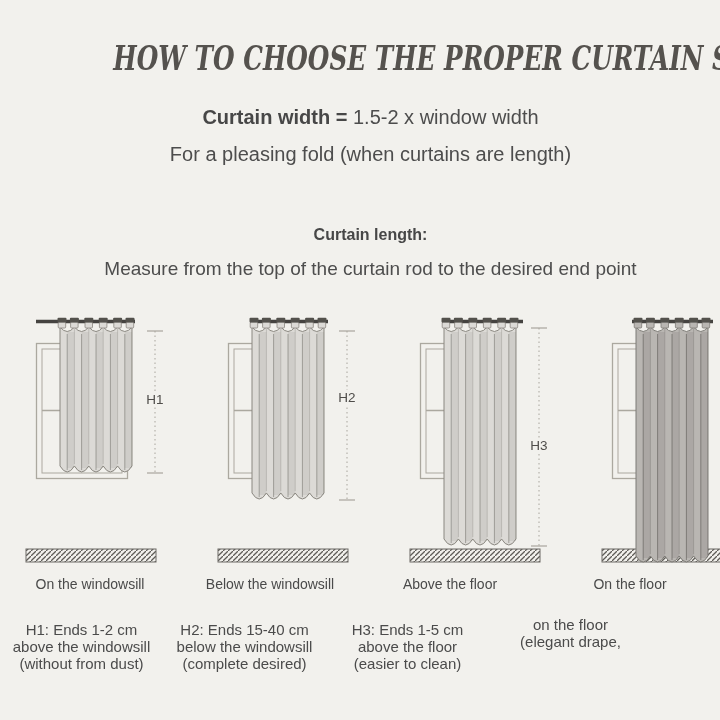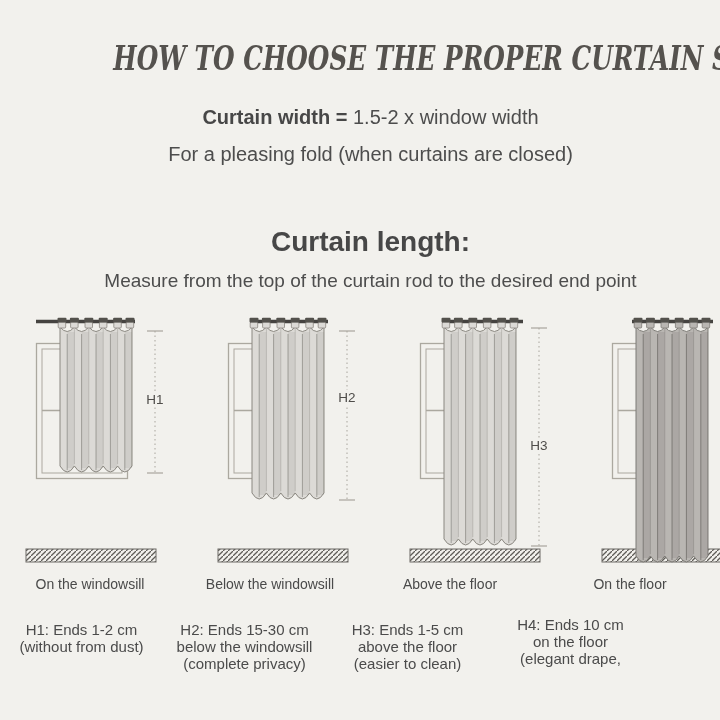--- a/index.html
+++ b/index.html
@@ -12,42 +12,42 @@
     position:absolute;top:38px;left:0;right:0;margin:0;
     text-align:center;font-family:"DejaVu Serif",serif;
     font-style:italic;font-weight:700;font-size:33px;line-height:42px;
     color:#55524e;white-space:nowrap;
   }
   .page-title .squeeze{display:inline-block;transform:scaleX(0.75);transform-origin:50% 50%;}
   .tline{position:absolute;left:0;right:0;margin:0;text-align:center;padding-left:21px;}
   .width-line{top:106px;font-size:20px;}
   .width-line b{font-weight:700;color:#474747;}
   .fold-line{top:143px;font-size:20px;}
-  .length-heading{top:226px;font-size:28px;font-weight:700;color:#474747;text-align:center;}
-  .length-note{top:258px;font-size:19px;margin-top:12px;}
+  .length-heading{top:226px;font-size:16px;font-weight:700;color:#474747;text-align:center;}
+  .length-note{top:258px;font-size:19px;}
   .diagrams{position:absolute;top:295px;left:0;width:720px;display:flex;}
   .diagrams figure{margin:6px;width:180px;height:272px;}
   .captions{position:absolute;top:576px;left:0;width:720px;display:flex;}
   .captions .cap{width:180px;text-align:center;font-size:14px;color:#4a4a4a;}
   .descs{position:absolute;top:616px;left:0;width:652px;display:flex;}
   .desc{width:180px;text-align:center;font-size:15px;line-height:17.2px;color:#4b4b4b;}
   .desc.pad{margin-top:5px;}
   .desc span{display:block;}
   svg text{font-family:"Liberation Sans",sans-serif;}
 </style>
 </head>
 <body>
 
 <div class="canvas">
 
   <h1 class="page-title"><span class="squeeze">HOW TO CHOOSE THE PROPER CURTAIN SIZE?</span></h1>
 
   <p class="tline width-line"><b>Curtain width = </b><span>1.5-2 x window width</span></p>
 
-  <p class="tline fold-line">For a pleasing fold (when curtains are closed)</p>
+  <p class="tline fold-line">For a pleasing fold (when curtains are length)</p>
 
   <p class="tline length-heading">Curtain length:</p>
 
   <p class="tline length-note">Measure from the top of the curtain rod to the desired end point</p>
 
   <div class="diagrams">
 
     <figure>
       <svg viewBox="0 295 180 272" width="180" height="272">
         <defs>
@@ -253,32 +253,32 @@
   <div class="captions">
     <div class="cap">On the windowsill</div>
     <div class="cap">Below the windowsill</div>
     <div class="cap">Above the floor</div>
     <div class="cap">On the floor</div>
   </div>
 
   <div class="descs">
     <div class="desc pad">
       <span>H1: Ends 1-2 cm</span>
+      <span>above the windowsill</span>
       <span>(without from dust)</span>
     </div>
     <div class="desc pad">
-      <span>H2: Ends 15-30 cm</span>
+      <span>H2: Ends 15-40 cm</span>
       <span>below the windowsill</span>
-      <span>(complete privacy)</span>
+      <span>(complete desired)</span>
     </div>
     <div class="desc pad">
       <span>H3: Ends 1-5 cm</span>
       <span>above the floor</span>
       <span>(easier to clean)</span>
     </div>
     <div class="desc">
-      <span>H4: Ends 10 cm</span>
       <span>on the floor</span>
       <span>(elegant drape,</span>
     </div>
   </div>
 
 </div>
 
 </body></html>

